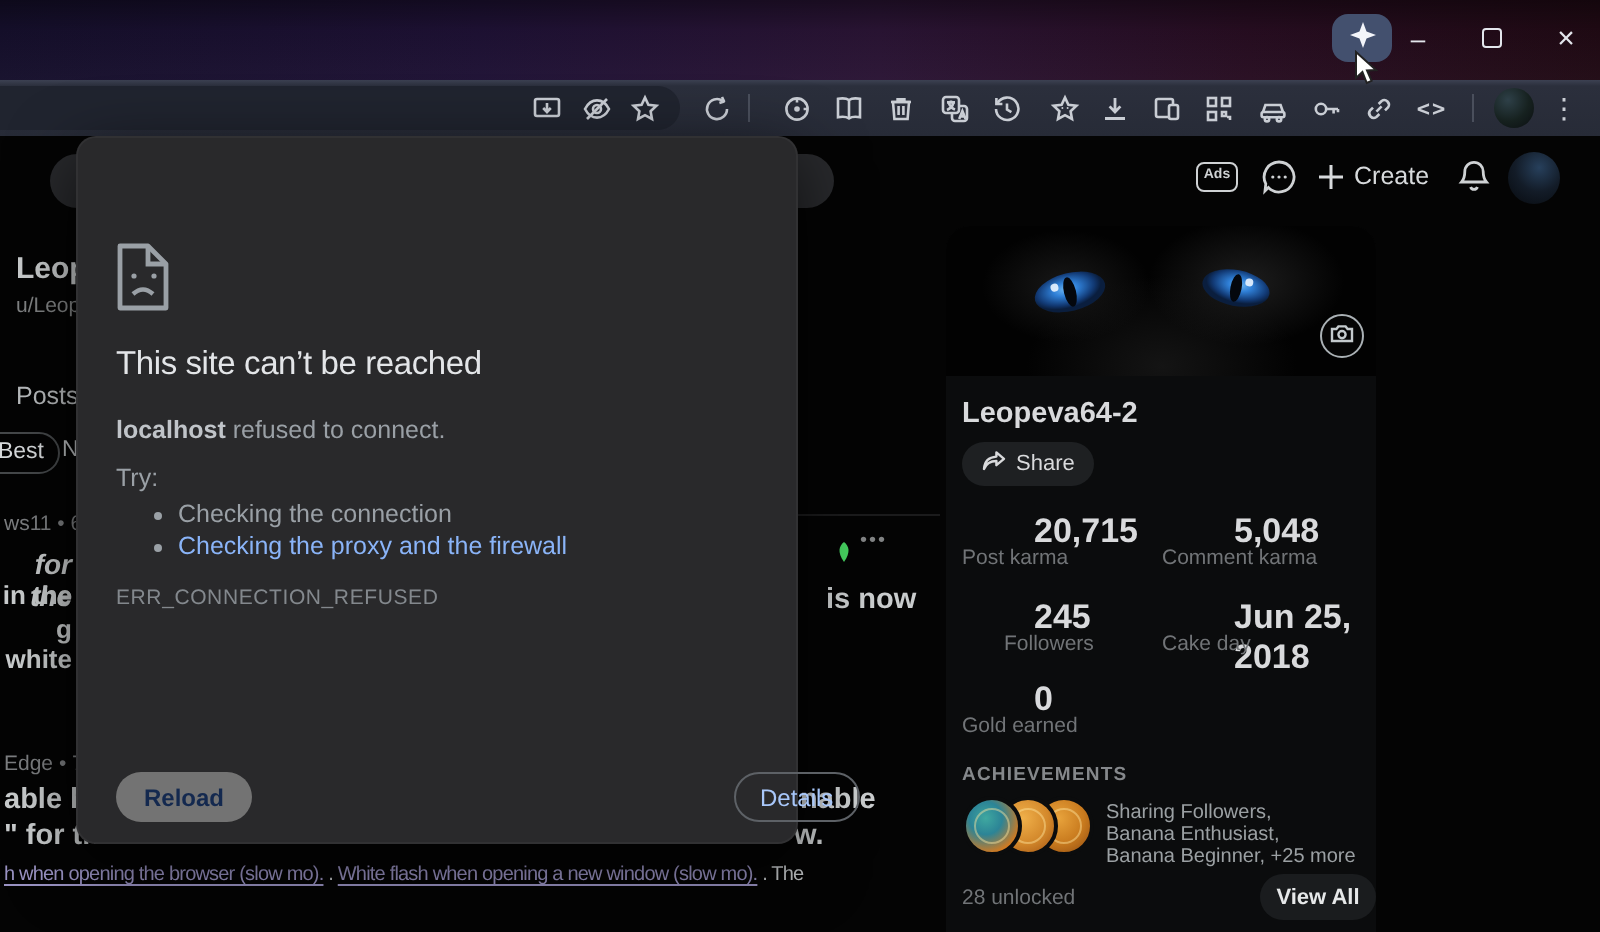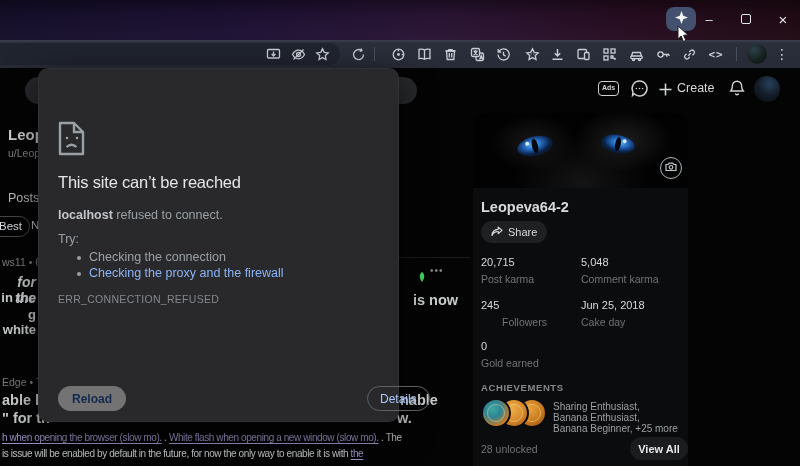--- a/index.html
+++ b/index.html
@@ -53,21 +53,21 @@
   .banner{ left:0; top:0; width:215px; height:75px; border-radius:12px 12px 0 0; overflow:hidden;
     background:
       radial-gradient(70px 45px at 150px 28px,#1d1d1d 0,rgba(0,0,0,0) 70%),
       radial-gradient(60px 40px at 60px 30px,#181818 0,rgba(0,0,0,0) 70%),
       radial-gradient(90px 60px at 108px 70px,#141414 0,rgba(0,0,0,0) 75%), #020202; }
   .camera-btn{ left:187px; top:44px; width:22px; height:22px; border-radius:50%;
     background:rgba(10,10,10,.55); border:1.4px solid #aab1b5; display:flex; align-items:center; justify-content:center; }
   .username{ left:8px; top:86px; color:#d9dadc; font-size:14.5px; font-weight:600; }
   .share-btn{ left:8px; top:108px; height:22px; border-radius:11px; background:#1e2022; border:none;
     color:#d9dadc; font-size:11px; display:flex; align-items:center; gap:5px; padding:4px 10px; }
-  .stat-v{ color:#d9dadc; font-size:11px; font-weight:400; }
+  .stat-v{ color:#d9dadc; font-size:17px; font-weight:700;margin-left:36px; }
   .stat-l{ color:#717477; font-size:10.5px; }
   .ach-head{ left:8px; top:269px; color:#85888b; font-size:9.5px; letter-spacing:.6px; font-weight:600; }
   .badge{ top:285px; width:30px; height:30px; border-radius:50%; border:2px solid #0b0c0d; }
   .badge1{ left:8px;  background:radial-gradient(circle at 38% 35%,#3fa8a0 0,#2c8496 35%,#cf7a22 75%,#9c4f12 100%); z-index:3;}
   .badge2{ left:26px; background:radial-gradient(circle at 40% 35%,#f0b04a 0,#d3882b 55%,#a25312 100%); z-index:2;}
   .badge3{ left:44px; background:radial-gradient(circle at 40% 35%,#e8a33c 0,#c87a1e 55%,#8f4a10 100%); z-index:1;}
   .badge::after{ content:""; position:absolute; inset:4px; border-radius:50%; border:1.5px solid rgba(255,230,160,.45); }
   .ach-line{ left:80px; color:#9ba0a3; font-size:10px; }
   .unlocked{ left:8px; top:330px; color:#717477; font-size:10.5px; }
   .viewall-btn{ left:157px; top:324px; width:58px; height:23px; border-radius:12px; background:#1a1c1e;
@@ -276,21 +276,20 @@
     <span class="abs" style="left:430px;top:197px;color:#818384;font-size:10px;letter-spacing:1px;">•••</span>
     <span class="abs bg-strong" style="left:413px;top:224px;font-size:14.5px;">is now</span>
 
     <span class="abs bg-dim" style="left:2px;top:308px;">Edge • 7 d</span>
     <span class="abs bg-strong" style="left:2px;top:324px;font-size:14.5px;">able ha</span>
     <span class="abs bg-strong" style="left:400px;top:324px;font-size:14.5px;">nable</span>
     <span class="abs bg-strong" style="left:2px;top:342px;font-size:14.5px;">" for th</span>
     <span class="abs bg-strong" style="left:397px;top:342px;font-size:14.5px;">w.</span>
 
     <div class="abs bg-plain" style="left:2px;top:364px;"><span class="bg-link">h when opening the browser (slow mo).</span><span> . </span><span class="bg-link">White flash when opening a new window (slow mo).</span><span> . The</span></div>
-    <div class="abs bg-plain" style="left:2px;top:380px;"><span>is issue will be enabled by default in the future, for now the only way to enable it is with </span><span class="bg-link">the</span></div>
 
     <div class="abs card">
       <div class="abs banner">
         <svg width="215" height="75" viewBox="0 0 215 75">
           <defs>
             <radialGradient id="eyeL" cx="45%" cy="40%">
                 <stop offset="0%" stop-color="#6db6f2"></stop>
                 <stop offset="35%" stop-color="#2f7fd6"></stop>
                 <stop offset="80%" stop-color="#123a75"></stop>
                 <stop offset="100%" stop-color="#0a1e3e"></stop>
@@ -341,21 +340,21 @@
       <span class="abs stat-l" style="left:8px;top:203px;margin-left:21px;">Followers</span>
       <span class="abs stat-v" style="left:108px;top:186px;">Jun 25, 2018</span>
       <span class="abs stat-l" style="left:108px;top:203px;">Cake day</span>
       <span class="abs stat-v" style="left:8px;top:227px;">0</span>
       <span class="abs stat-l" style="left:8px;top:244px;">Gold earned</span>
 
       <span class="abs ach-head">ACHIEVEMENTS</span>
       <div class="abs badge badge1"></div>
       <div class="abs badge badge2"></div>
       <div class="abs badge badge3"></div>
-      <span class="abs ach-line" style="top:288px;">Sharing Enthusiast,</span>
+      <span class="abs ach-line" style="top:288px;">Sharing Followers,</span>
       <span class="abs ach-line" style="top:299px;">Banana Enthusiast,</span>
       <span class="abs ach-line" style="top:310px;">Banana Beginner,  +25 more</span>
       <span class="abs unlocked">28 unlocked</span>
       <button class="abs viewall-btn">View All</button>
     </div>
   </div>
 
   <div class="abs dialog">
     <span class="abs" style="left:19px;top:52px;">
       <svg width="27" height="35" viewBox="0 0 27 35" fill="none" stroke="#9aa0a6" stroke-width="2.4">

